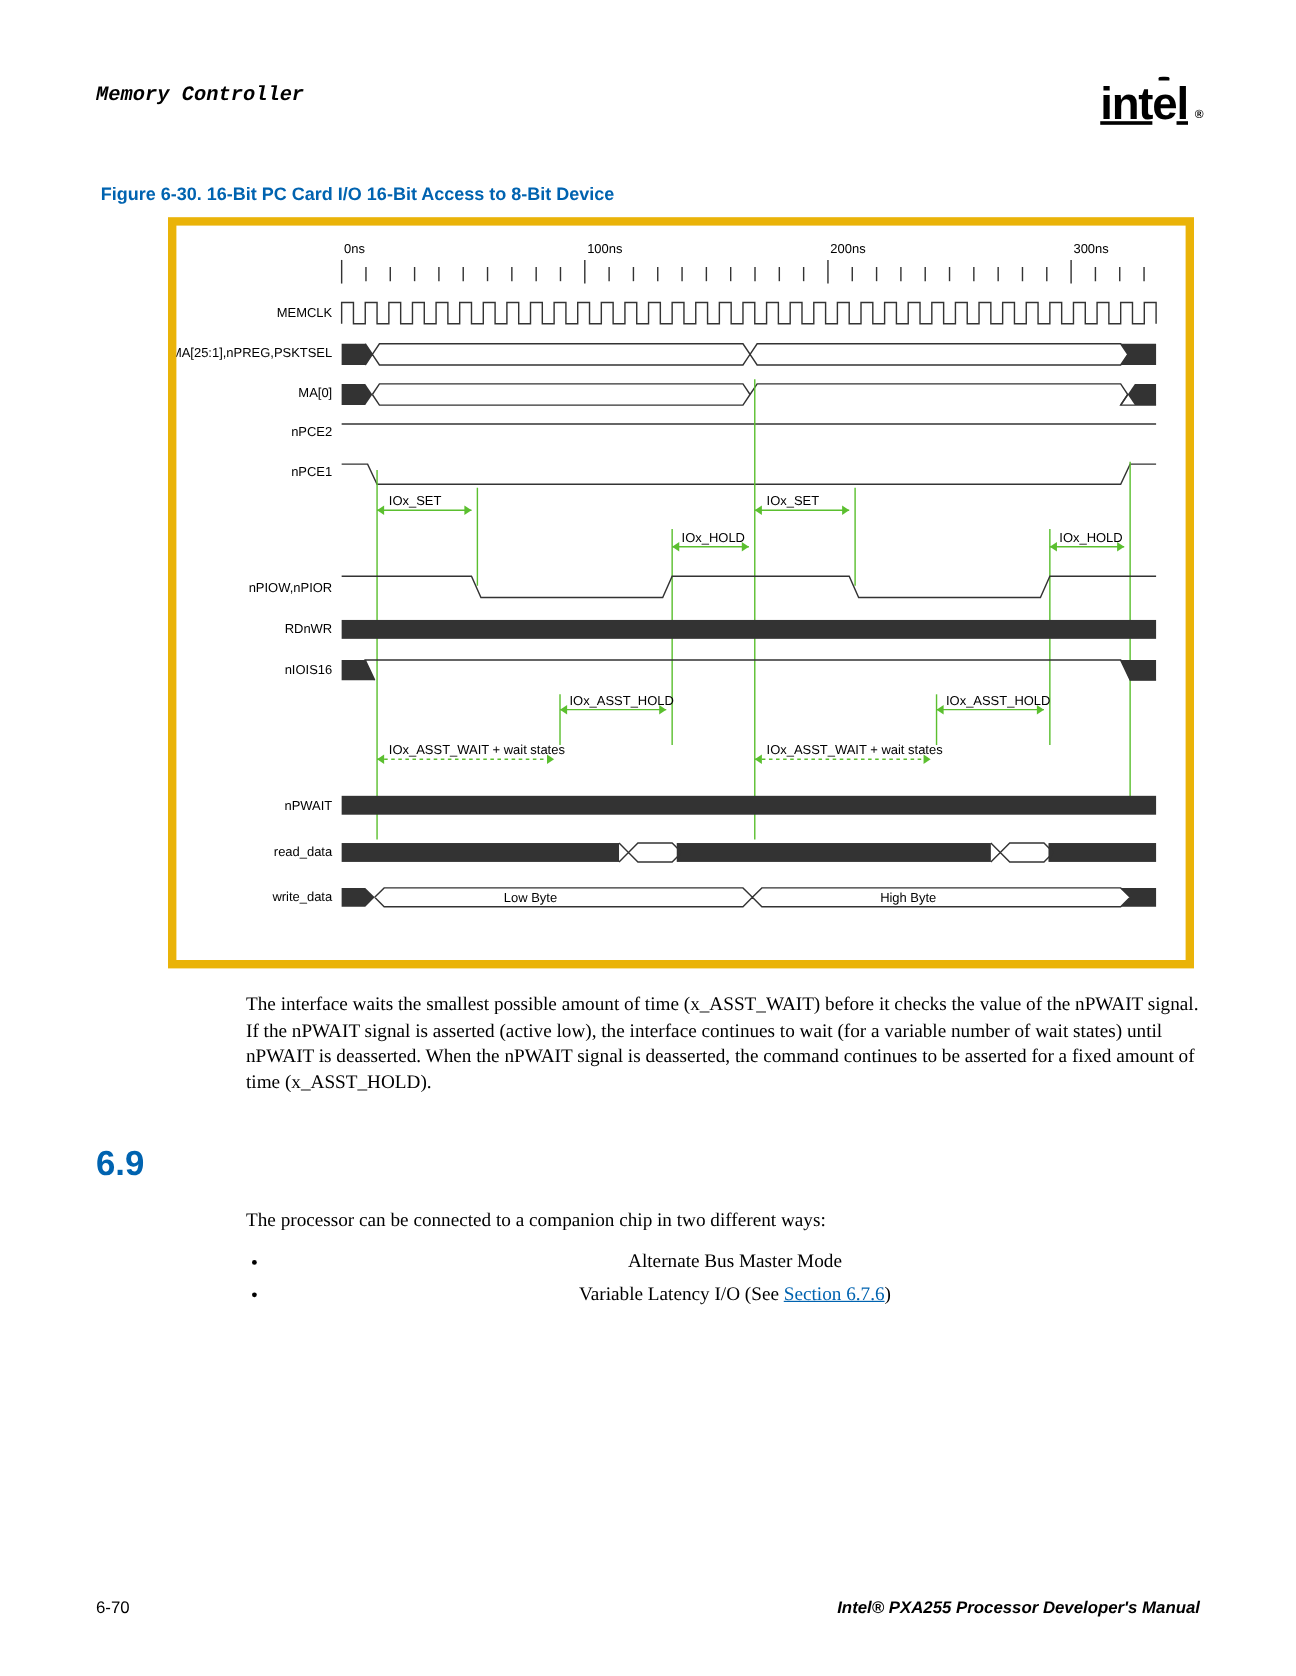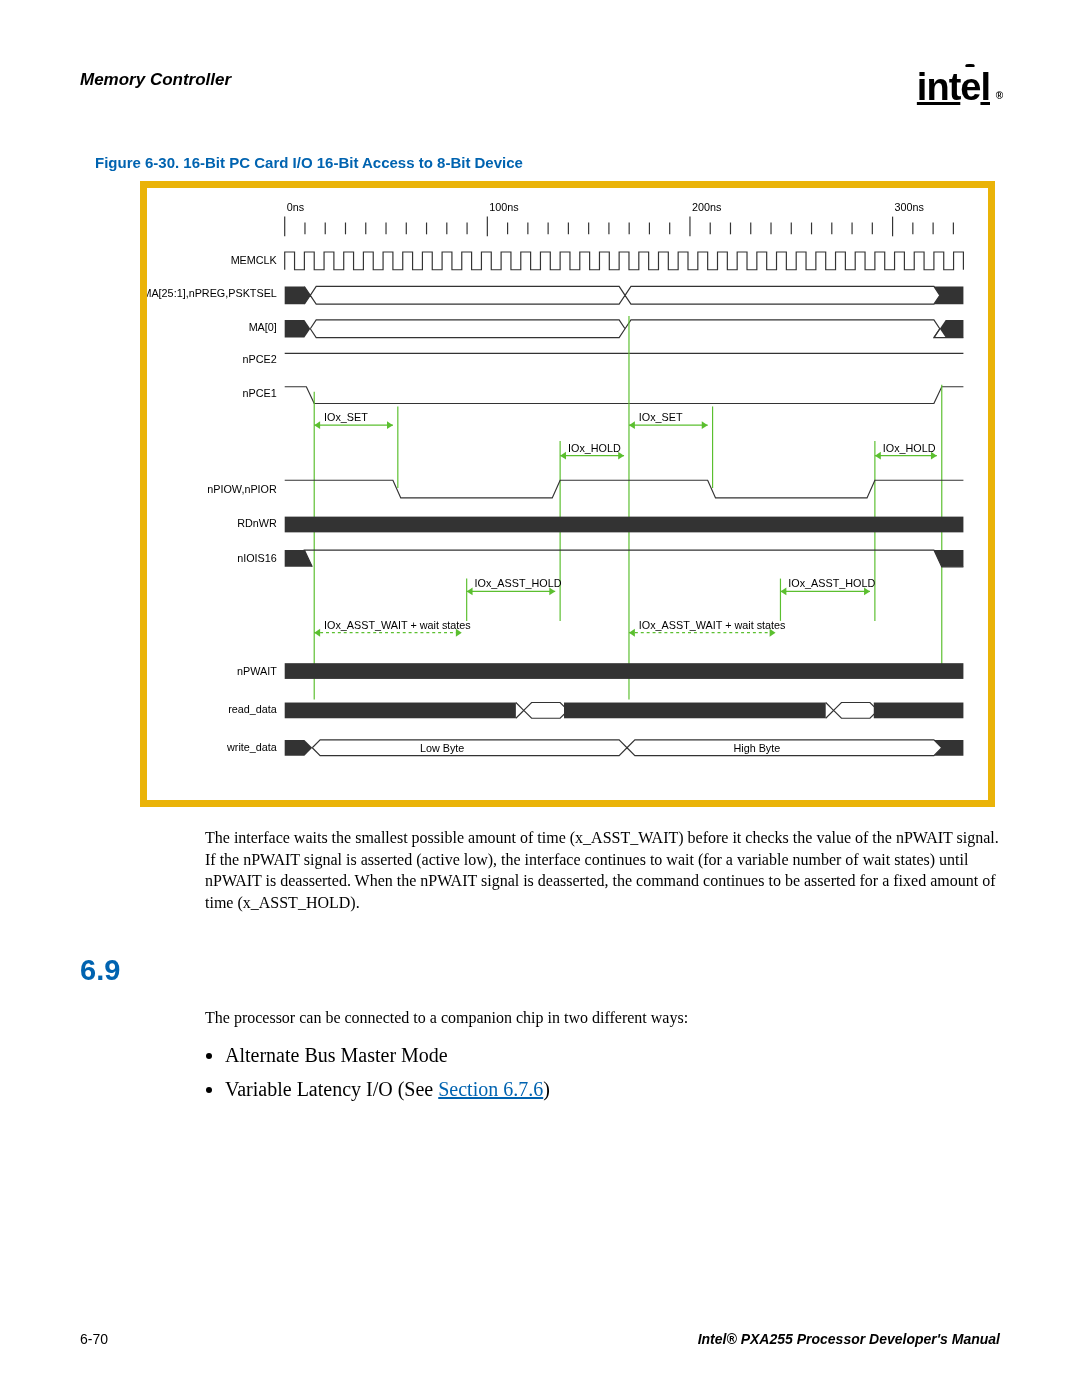--- a/index.html
+++ b/index.html
@@ -16,21 +16,21 @@
     min-height: 1397px;
     position: relative;
   }
   .header {
     display: flex;
     justify-content: space-between;
     align-items: flex-start;
     margin-bottom: 50px;
   }
   .header-title {
-    font-family: Liberation Sans, sans-serif;
+    font-family: Liberation Mono, monospace;
     font-weight: bold;
     font-style: italic;
     font-size: 17px;
   }
   .intel-logo {
     font-family: Arial, Helvetica, sans-serif;
     font-size: 38px;
     font-weight: bold;
     letter-spacing: -1px;
     line-height: 0.9;
@@ -59,21 +59,21 @@
     position: absolute;
     bottom: 4px;
     right: -2px;
   }
   .figure-caption {
     font-family: Arial, Helvetica, sans-serif;
     font-weight: bold;
     color: #0063b0;
     font-size: 15px;
     margin-bottom: 10px;
-    margin-left: 15px;
+    margin-left: 4px;
   }
   .timing-diagram-container {
     border: 7px solid #eab308;
     margin-left: 60px;
     margin-right: 5px;
     margin-bottom: 20px;
     height: 612px;
   }
   .timing-diagram-container svg {
     display: block;
@@ -100,24 +100,25 @@
   }
   .section-title {
     font-family: Arial, Helvetica, sans-serif;
     font-weight: bold;
     color: #0063b0;
     font-size: 29px;
   }
   ul.bullets {
     margin-left: 125px;
     padding-left: 20px;
-    font-size: 20px;
+    font-size: 16px;
     line-height: 1.7;
     margin-top: 6px;
     margin-bottom: 8px;
+    text-align: center;
   }
   ul.bullets li {
     list-style-type: disc;
   }
   .link { color: #0063b0; }
   .footer {
     position: absolute;
     bottom: 50px;
     left: 80px;
     right: 80px;

